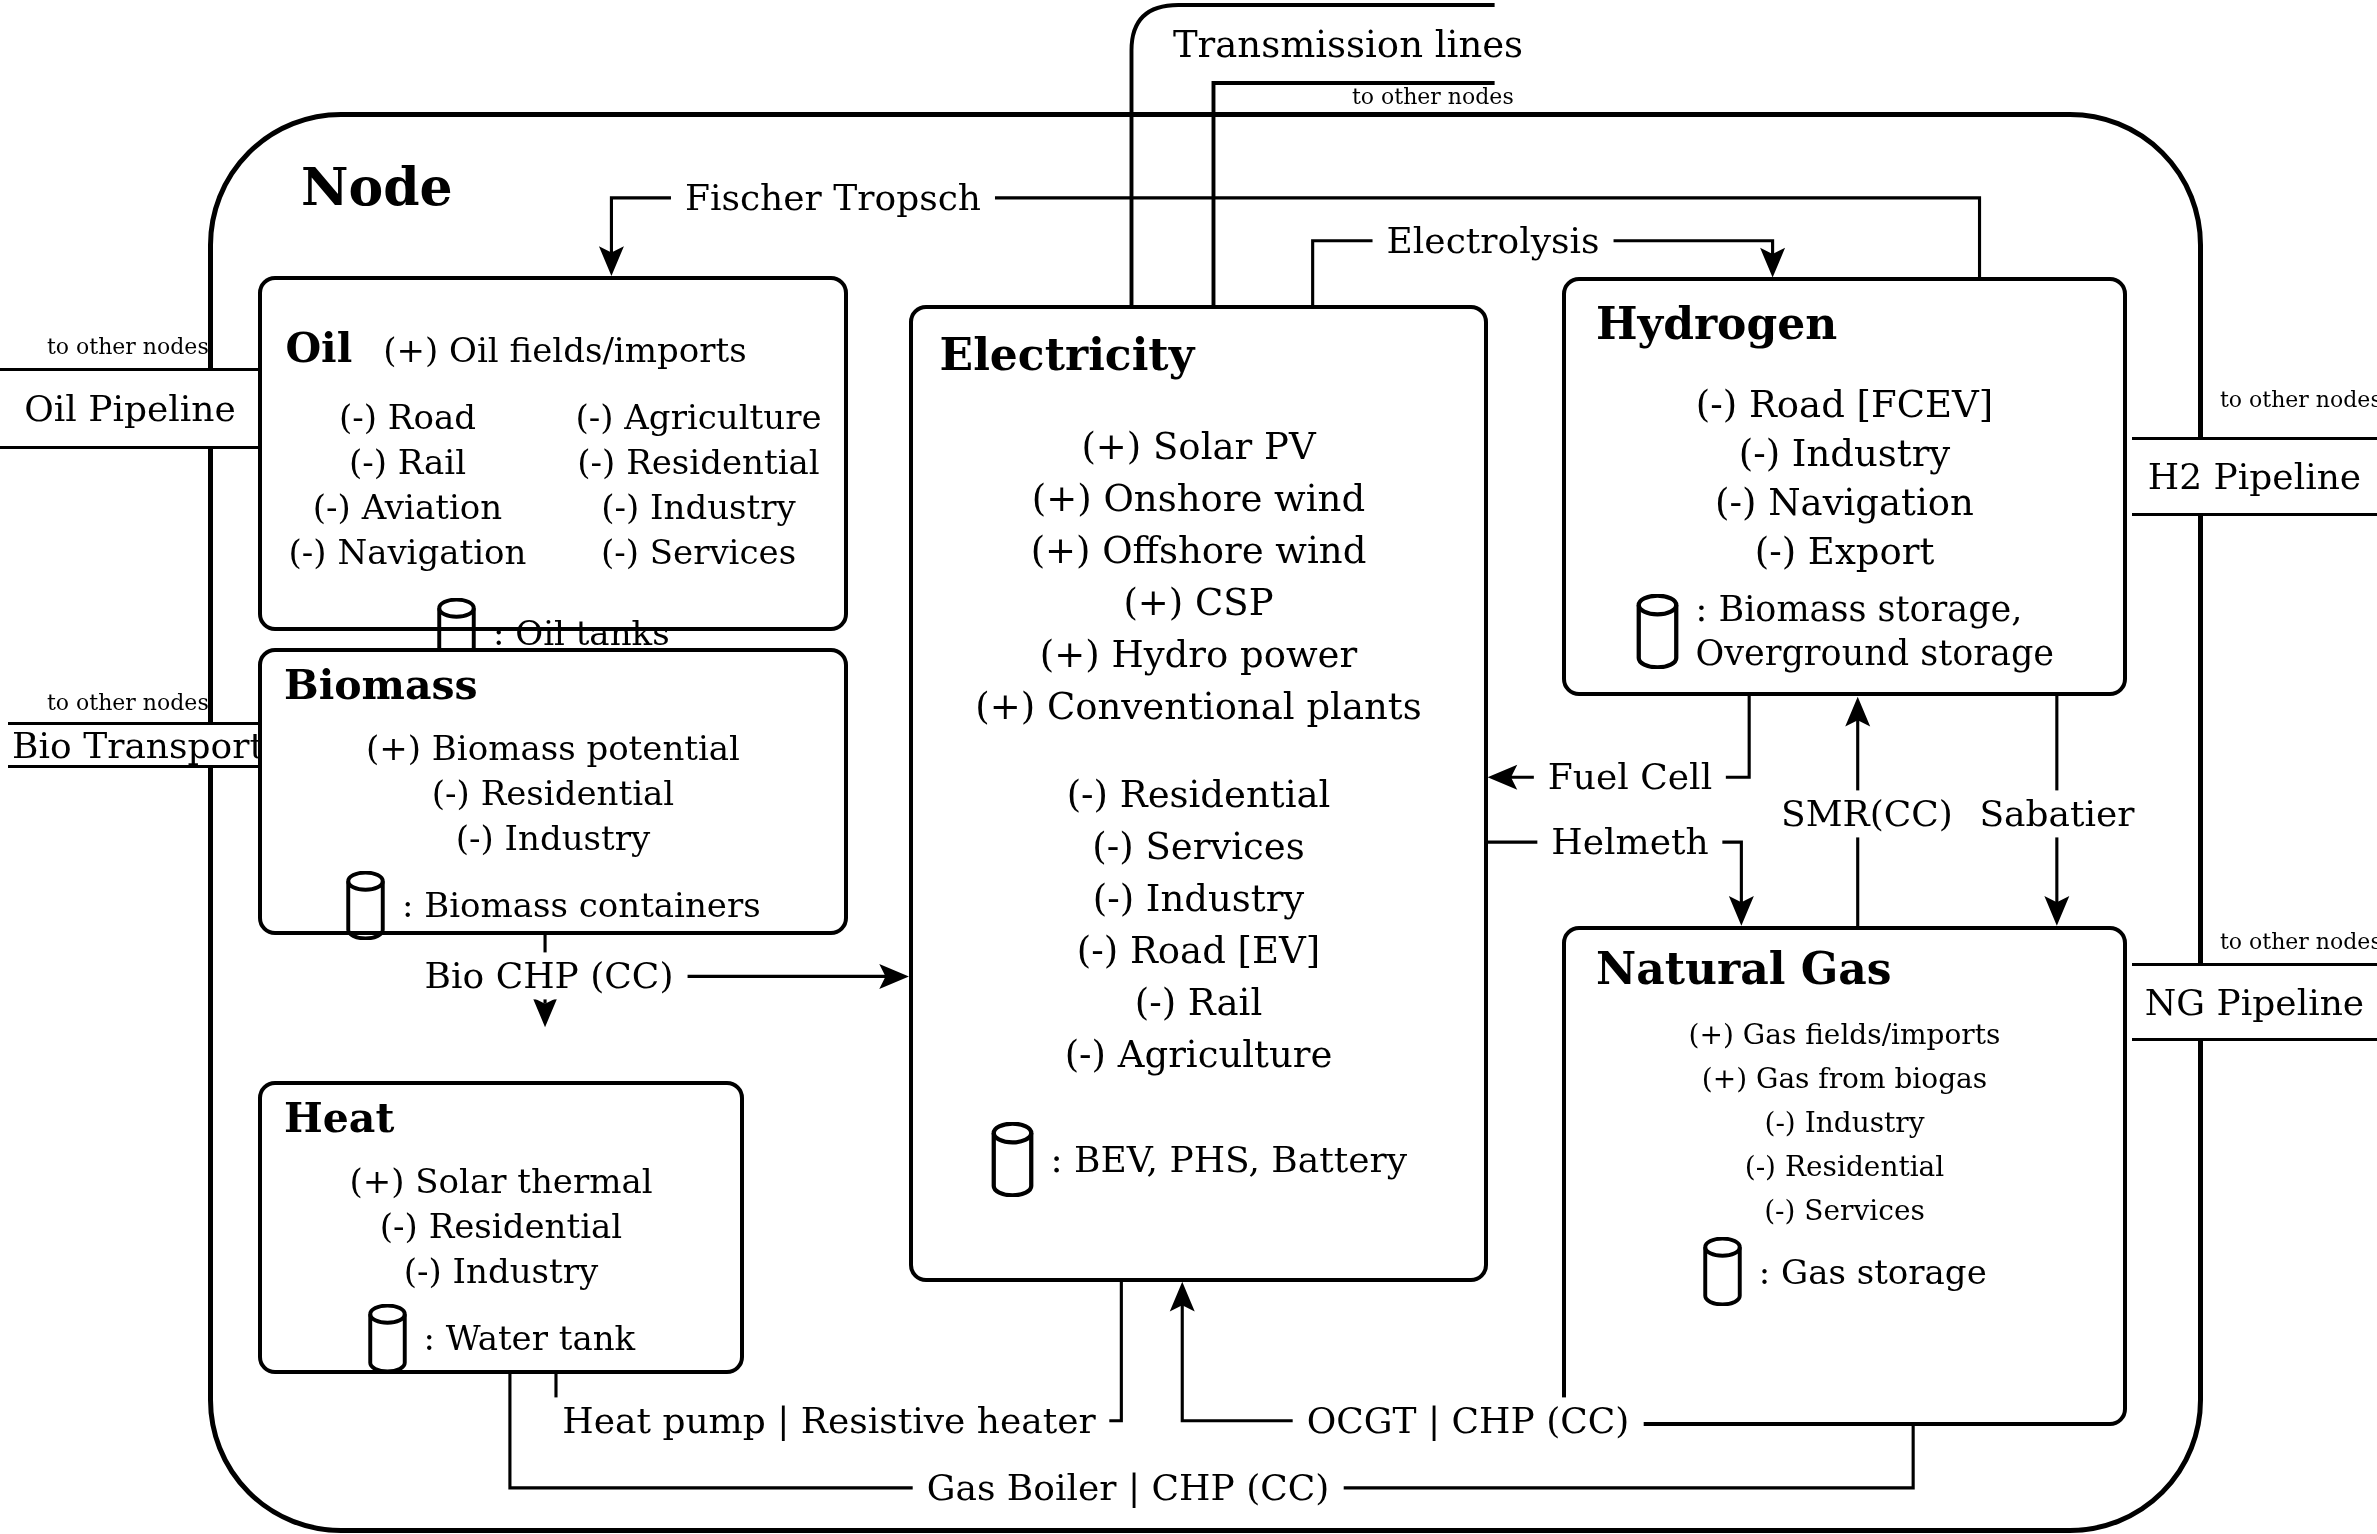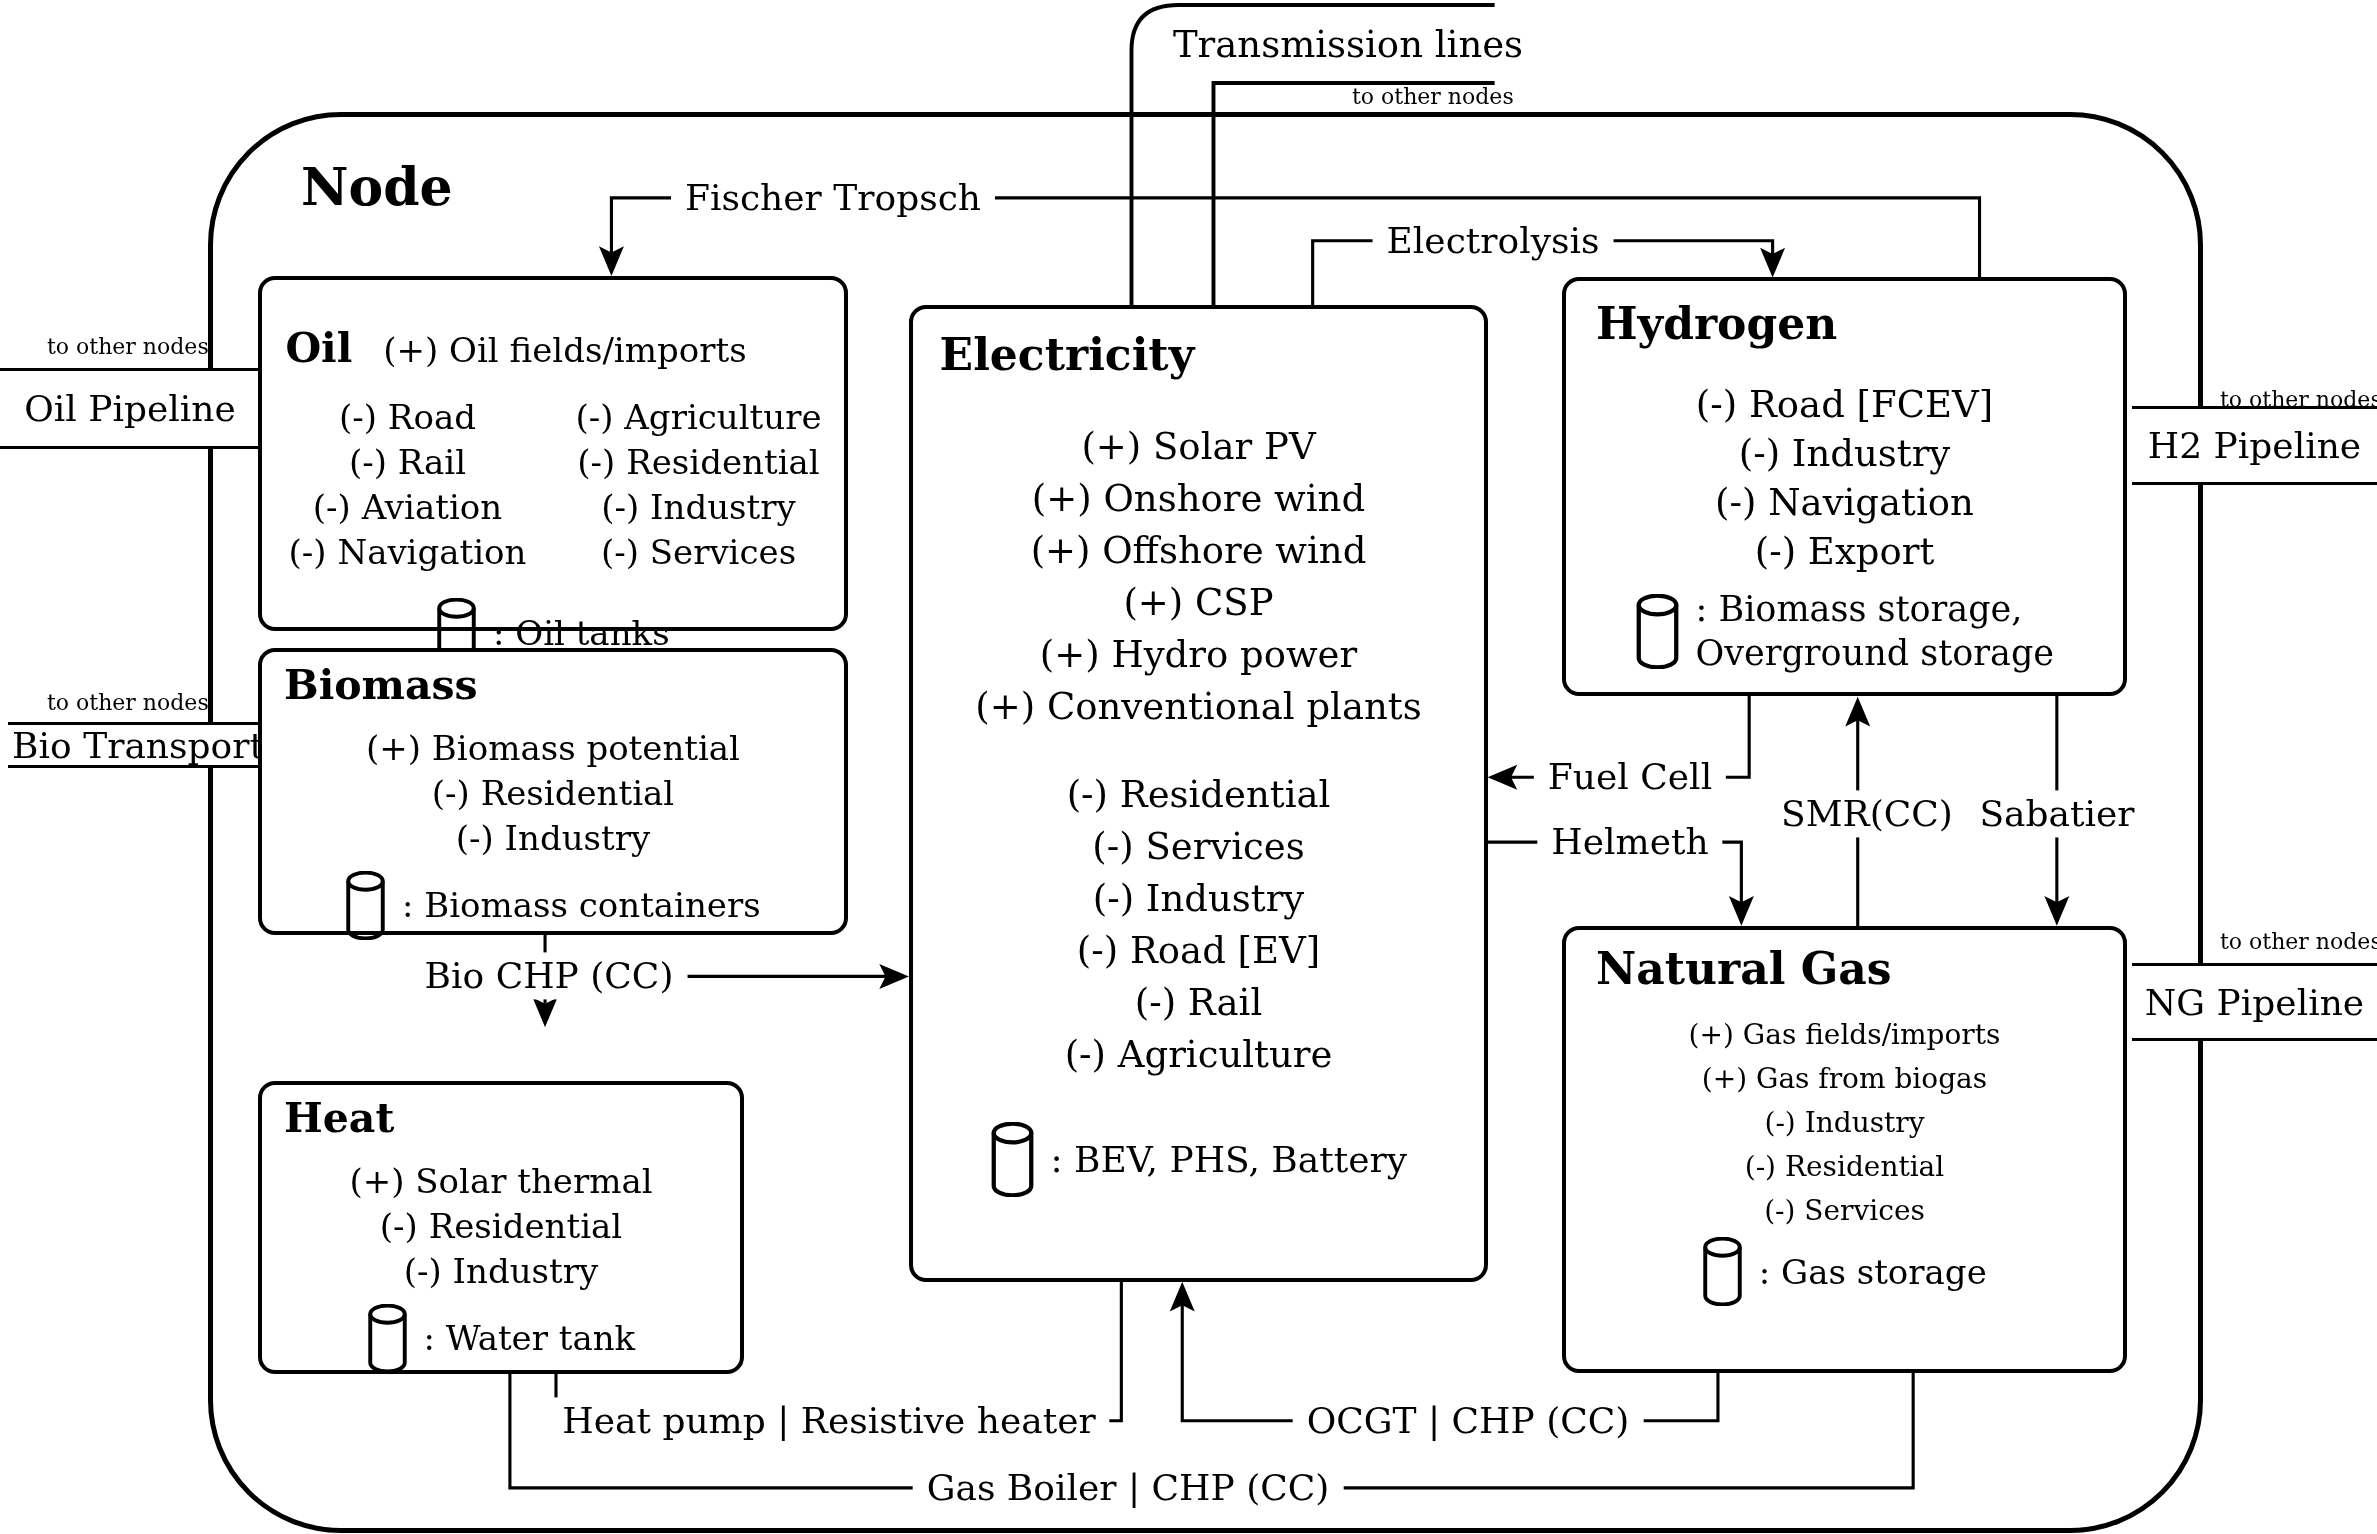--- a/index.html
+++ b/index.html
@@ -103,21 +103,21 @@
   <div class="band" style="left:0;top:368px;width:260px;height:81px;">
     <span>Oil Pipeline</span>
   </div>
   <div class="note" style="left:47px;top:334px;width:156px;" id="note-oil">to other nodes</div>
 
   <div class="band" style="left:8px;top:722px;width:260px;height:46px;">
     <span>Bio Transport</span>
   </div>
   <div class="note" style="left:47px;top:690px;width:156px;" id="note-bio">to other nodes</div>
 
-  <div class="band" style="left:2132px;top:406px;width:245px;height:79px;">
+  <div class="band" style="left:2132px;top:437px;width:245px;height:79px;">
     <span>H2 Pipeline</span>
   </div>
   <div class="note" style="left:2220px;top:387px;width:148px;" id="note-h2">to other nodes</div>
 
   <div class="band" style="left:2132px;top:963px;width:245px;height:78px;">
     <span>NG Pipeline</span>
   </div>
   <div class="note" style="left:2220px;top:929px;width:148px;" id="note-ng">to other nodes</div>
 
   <div id="top-label" style="left:1348px;top:44px;">Transmission lines</div>
@@ -231,21 +231,21 @@
         <path d="M4,13 v62 a22,11 0 0 0 44,0 v-62" fill="none" stroke="#000" stroke-width="5"></path>
         <ellipse cx="26" cy="13" rx="22" ry="11" fill="none" stroke="#000" stroke-width="5"></ellipse>
       </svg>
       <span>
         <span>: Biomass storage,</span><br>
         <span>Overground storage</span>
       </span>
     </div>
   </div>
 
-  <div class="box" id="box-naturalgas" style="left:1562px;top:926px;width:565px;height:447px;">
+  <div class="box" id="box-naturalgas" style="left:1562px;top:926px;width:565px;height:500px;">
     <div class="box-head">
       <span class="btitle">Natural Gas</span>
     </div>
     <div class="items">
       <div>(+) Gas fields/imports</div>
       <div>(+) Gas from biogas</div>
       <div>(-) Industry</div>
       <div>(-) Residential</div>
       <div>(-) Services</div>
     </div>

